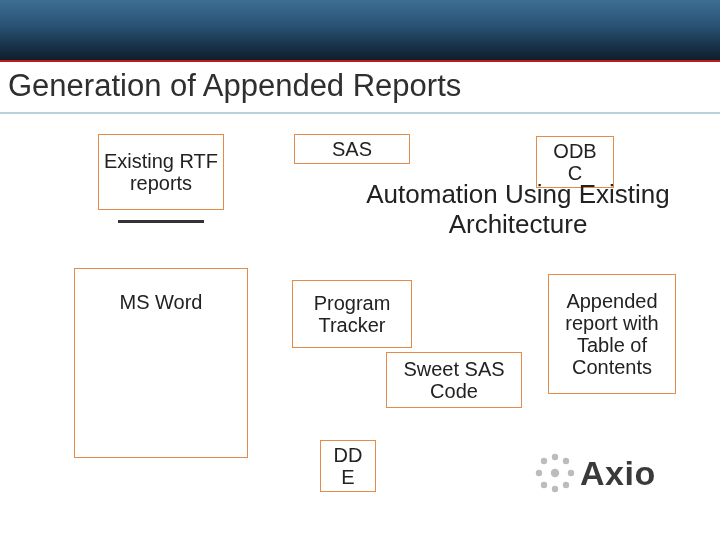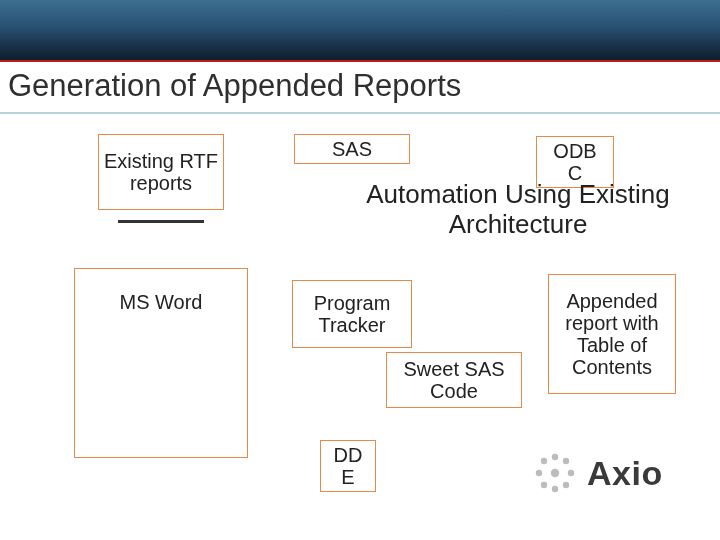--- a/index.html
+++ b/index.html
@@ -58,21 +58,21 @@
     line-height: 1.15;
   }
   .connector {
     position: absolute;
     background: #333;
   }
   .logo {
     position: absolute;
     display: flex;
     align-items: center;
-    gap: 11px;
+    gap: 4px;
   }
   .logo .mark {
     position: relative;
     width: 42px; height: 42px;
   }
   .logo .mark svg { width: 42px; height: 42px; }
   .logo .word {
     font-size: 34px;
     font-weight: 700;
     color: #3a3a3a;

